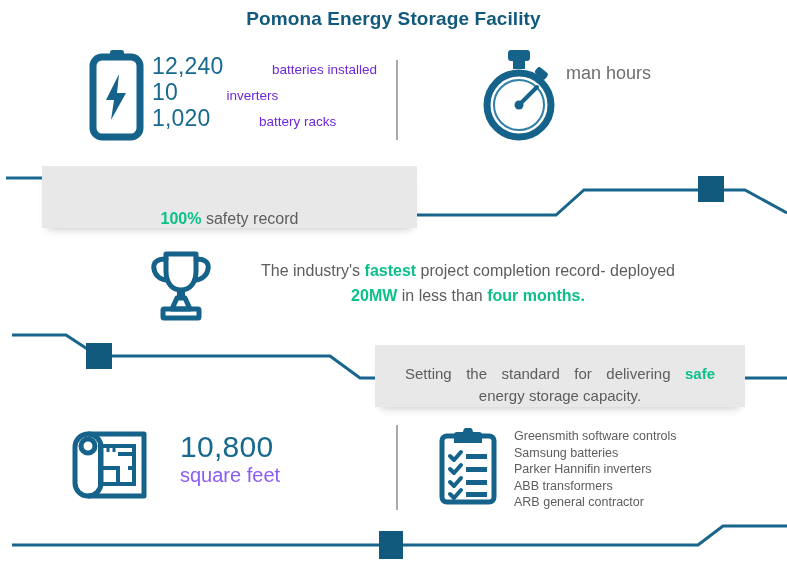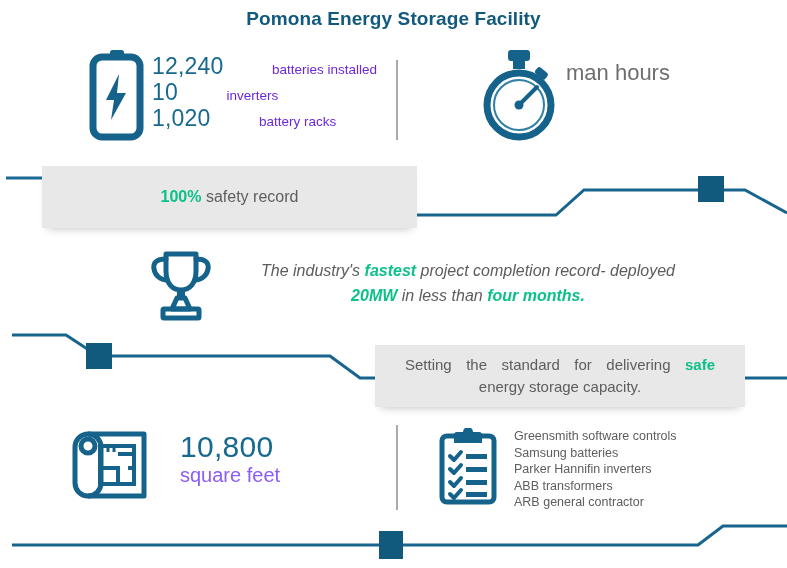--- a/index.html
+++ b/index.html
@@ -32,45 +32,45 @@
   #battery-stat{position:absolute;left:88px;top:48px;}
   #battery-lines{position:absolute;left:152px;top:55px;width:250px;}
   .statline{white-space:nowrap;line-height:22px;}
   .num{color:#17698f;font-size:23px;letter-spacing:0.2px;}
   .unit{color:#6d28d9;font-size:13.5px;margin-left:44px;}
 
   
   #watch-stat{position:absolute;left:478px;top:50px;}
   #watch-text{position:absolute;left:566px;top:62px;}
   #watch-num{color:#17698f;font-size:34px;line-height:36px;letter-spacing:0.3px;}
-  #watch-unit{color:#6e6e6e;font-size:22px;line-height:22px;}
+  #watch-unit{color:#6e6e6e;font-size:18px;line-height:22px;}
 
   
   .vdiv{position:absolute;width:2px;background:#9b9b9b;opacity:.85;}
 
   
   .graybox{
     position:absolute;background:#e8e8e8;
     box-shadow:0 6px 9px -6px rgba(0,0,0,.28);
-    display:flex;align-items:center;justify-content:center;
+    display:flex;align-items:flex-end;justify-content:center;
   }
   #safety-box{left:42px;top:166px;width:375px;height:62px;}
   #safety-text{font-size:16px;color:#5d5d5d;}
   #standard-box{left:375px;top:345px;width:370px;height:62px;}
   #standard-text{font-size:15px;color:#5d5d5d;line-height:22px;width:310px;text-align:center;}
   #standard-line1{display:block;text-align:justify;text-align-last:justify;}
   #standard-line2{display:block;text-align:center;}
 
   .green{color:#0cc08a;font-weight:bold;}
 
   
   #trophy-icon{position:absolute;left:148px;top:249px;}
   #trophy-text{
     position:absolute;left:248px;top:258px;width:440px;
-    font-size:16px;color:#5d5d5d;line-height:25px;text-align:center;font-style:italic;
+    font-size:16px;color:#5d5d5d;line-height:25px;text-align:center;
   }
 
   
   #plan-icon{position:absolute;left:70px;top:424px;}
   #plan-text{position:absolute;left:180px;top:430px;width:200px;}
   #plan-num{color:#17698f;font-size:30px;line-height:34px;letter-spacing:0.3px;}
   #plan-unit{color:#8b5cf6;font-size:20px;line-height:23px;}
 
   
   #clip-icon{position:absolute;left:437px;top:428px;}

